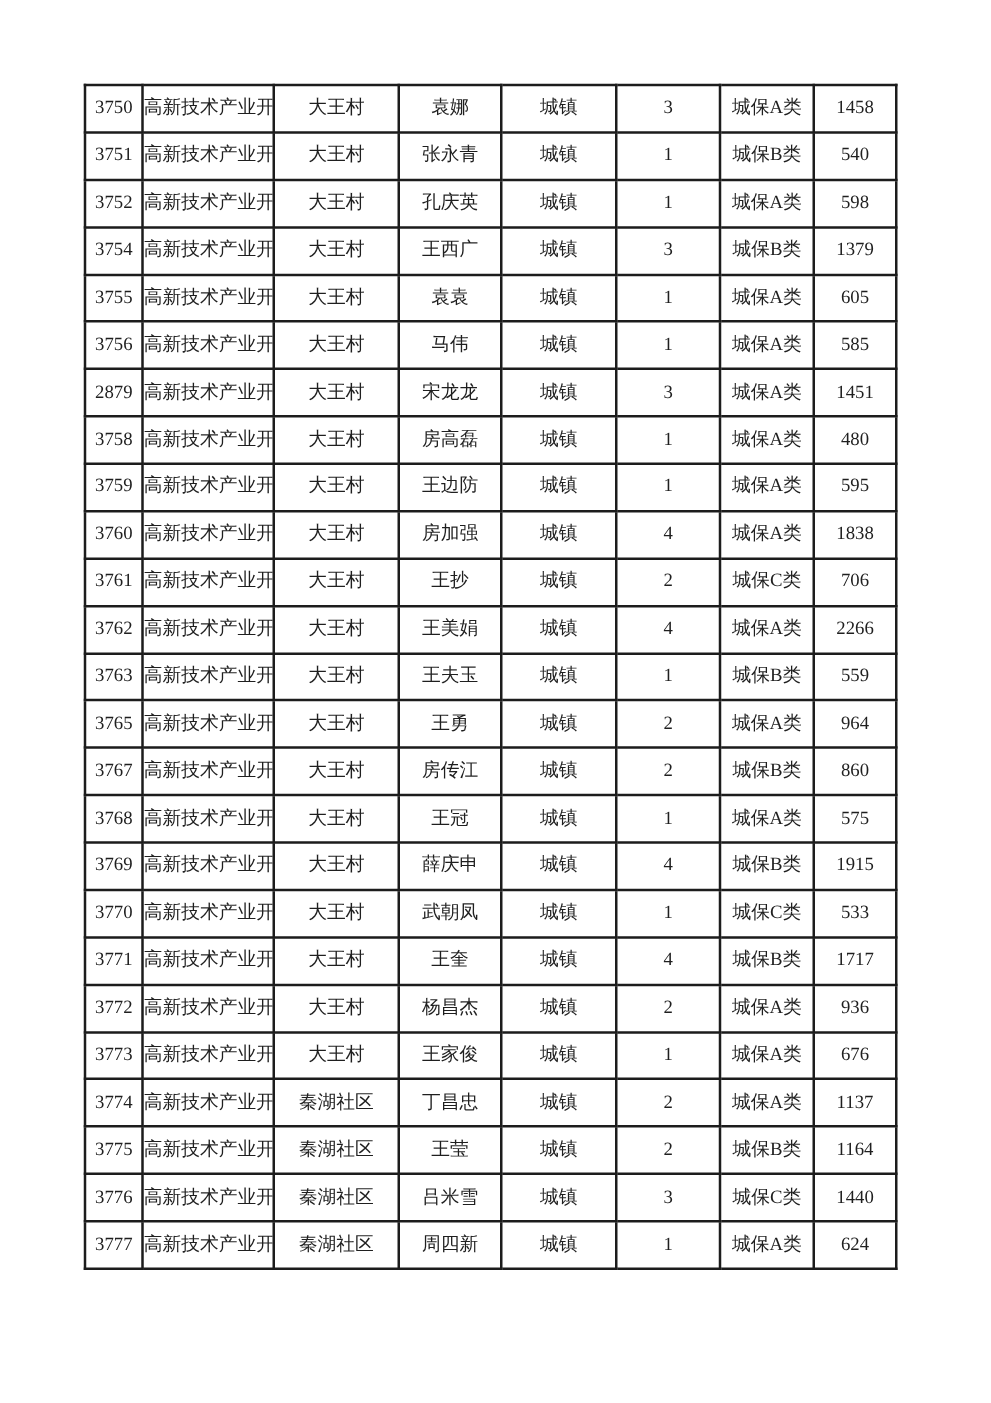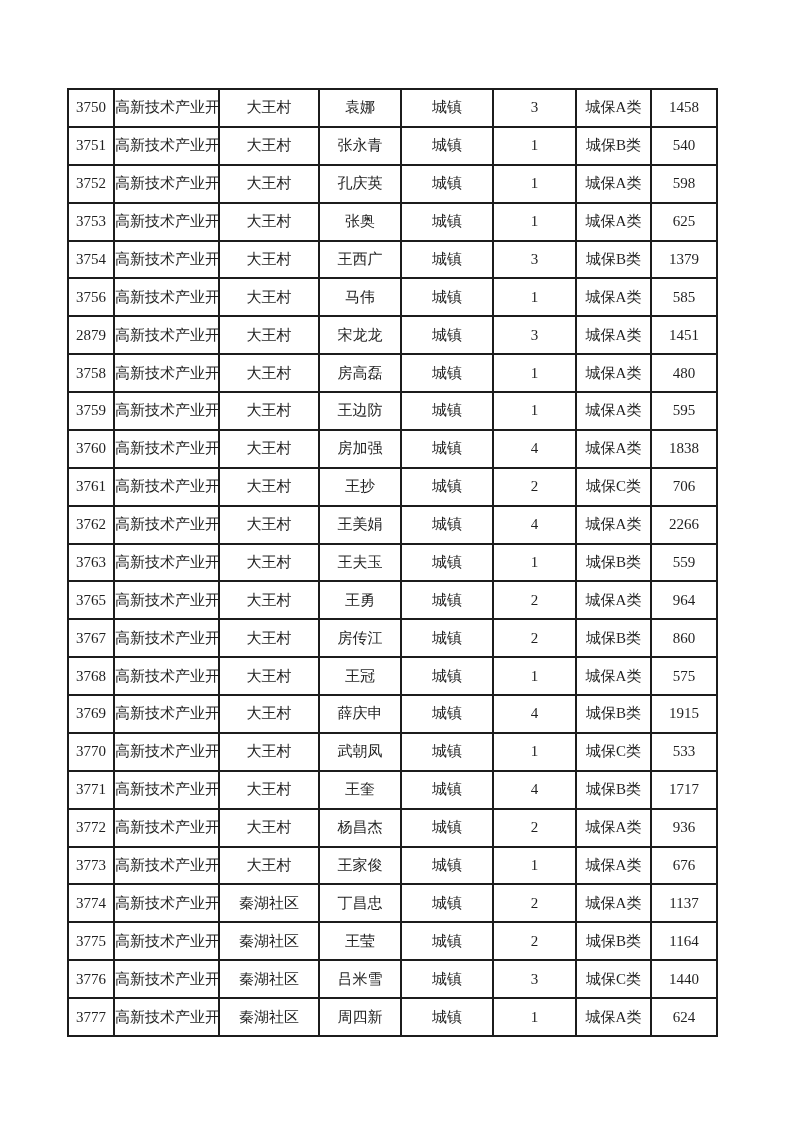--- a/index.html
+++ b/index.html
@@ -11,21 +11,21 @@
     position: relative;
     width: 793px;
     height: 1122px;
     background: #ffffff;
     overflow: hidden;
     font-family: "Liberation Serif", "DejaVu Serif", serif;
   }
   table.records {
     position: absolute;
     left: 67px;
-    top: 88px;
+    top: 67px;
     width: 649px;
     height: 949px;
     border-collapse: collapse;
     table-layout: fixed;
   }
   table.records td {
     border: 2px solid #1c1c1c;
     font-size: 15px;
     color: #1f1f1f;
     text-align: center;
@@ -94,42 +94,42 @@
     <td class="c-no">3752</td>
     <td class="c-org">高新技术产业开</td>
     <td class="c-village">大王村</td>
     <td class="c-person">孔庆英</td>
     <td class="c-res">城镇</td>
     <td class="c-count">1</td>
     <td class="c-cat">城保A类</td>
     <td class="c-amt">598</td>
   </tr>
 
-  <tr>
-    <td class="c-no">3753</td>
-    <td class="c-org">高新技术产业开</td>
-    <td class="c-village">大王村</td>
-    <td class="c-person">张奥</td>
-    <td class="c-res">城镇</td>
-    <td class="c-count">1</td>
-    <td class="c-cat">城保A类</td>
-    <td class="c-amt">625</td>
-  </tr>
 
   <tr>
     <td class="c-no">3754</td>
     <td class="c-org">高新技术产业开</td>
     <td class="c-village">大王村</td>
     <td class="c-person">王西广</td>
     <td class="c-res">城镇</td>
     <td class="c-count">3</td>
     <td class="c-cat">城保B类</td>
     <td class="c-amt">1379</td>
   </tr>
 
+  <tr>
+    <td class="c-no">3755</td>
+    <td class="c-org">高新技术产业开</td>
+    <td class="c-village">大王村</td>
+    <td class="c-person">袁袁</td>
+    <td class="c-res">城镇</td>
+    <td class="c-count">1</td>
+    <td class="c-cat">城保A类</td>
+    <td class="c-amt">605</td>
+  </tr>
 
   <tr>
     <td class="c-no">3756</td>
     <td class="c-org">高新技术产业开</td>
     <td class="c-village">大王村</td>
     <td class="c-person">马伟</td>
     <td class="c-res">城镇</td>
     <td class="c-count">1</td>
     <td class="c-cat">城保A类</td>
     <td class="c-amt">585</td>

